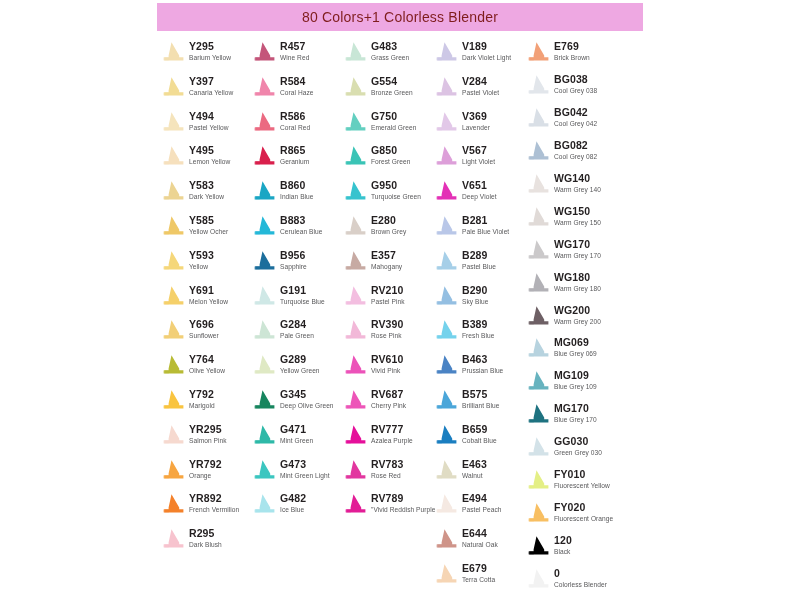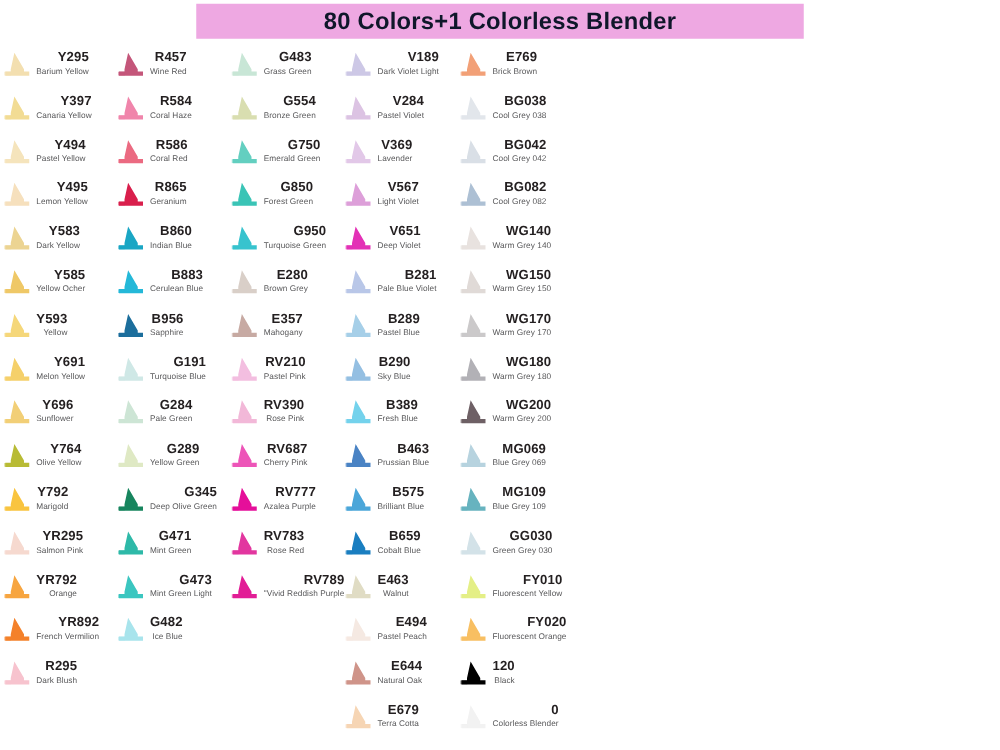--- a/index.html
+++ b/index.html
@@ -26,37 +26,37 @@
     left: 157px;
     top: 3px;
     width: 486px;
     height: 28px;
     background: #eea8e2;
     display: flex;
     align-items: center;
     justify-content: center;
   }
   #header-title {
-    color: #0f172a;
-    font-size: 19px;
-    font-weight: bold;
+    color: #7f1d1d;
+    font-size: 14px;
+    font-weight: normal;
     letter-spacing: 0.2px;
     line-height: 1;
     white-space: nowrap;
   }
   #grid {
     position: absolute;
     left: 0;
     top: 40px;
     width: 800px;
     height: 560px;
     display: flex;
     justify-content: flex-start;
+    padding-left: 160px;
     box-sizing: border-box;
-    text-align: right;
   }
   .color-column {
     width: 91px;
     display: flex;
     flex-direction: column;
   }
   .color-column.wide {
     width: 92px;
   }
   .swatch-row {
@@ -568,20 +568,32 @@
             </svg>
           </div>
           <div class="labels">
             <div class="code">RV390</div>
             <div class="cname">Rose Pink</div>
           </div>
         </div>
         <div class="swatch-row">
           <div class="nib">
             <svg viewBox="0 0 26 21" xmlns="http://www.w3.org/2000/svg">
+              <path d="M11.5 1.2 L19.2 14.4 L19.2 16.2 L23.4 16.2 L23.4 19.6 L4.2 19.6 L4.2 16.2 L8.6 16.2 L8.6 14.4 Z" fill="#ec52b9"></path>
+              <path d="M3.4 16.4 L8.8 16.4 L8.8 19.4 L3.4 19.4 Z" fill="#ec52b9" opacity="0.55"></path>
+            </svg>
+          </div>
+          <div class="labels">
+            <div class="code">RV610</div>
+            <div class="cname">Vivid Pink</div>
+          </div>
+        </div>
+        <div class="swatch-row">
+          <div class="nib">
+            <svg viewBox="0 0 26 21" xmlns="http://www.w3.org/2000/svg">
               <path d="M11.5 1.2 L19.2 14.4 L19.2 16.2 L23.4 16.2 L23.4 19.6 L4.2 19.6 L4.2 16.2 L8.6 16.2 L8.6 14.4 Z" fill="#ed55b8"></path>
               <path d="M3.4 16.4 L8.8 16.4 L8.8 19.4 L3.4 19.4 Z" fill="#ed55b8" opacity="0.55"></path>
             </svg>
           </div>
           <div class="labels">
             <div class="code">RV687</div>
             <div class="cname">Cherry Pink</div>
           </div>
         </div>
         <div class="swatch-row">
@@ -939,20 +951,32 @@
         <div class="swatch-row">
           <div class="nib">
             <svg viewBox="0 0 26 21" xmlns="http://www.w3.org/2000/svg">
               <path d="M11.5 1.2 L19.2 14.4 L19.2 16.2 L23.4 16.2 L23.4 19.6 L4.2 19.6 L4.2 16.2 L8.6 16.2 L8.6 14.4 Z" fill="#67b3bf"></path>
               <path d="M3.4 16.4 L8.8 16.4 L8.8 19.4 L3.4 19.4 Z" fill="#67b3bf" opacity="0.55"></path>
             </svg>
           </div>
           <div class="labels">
             <div class="code">MG109</div>
             <div class="cname">Blue Grey 109</div>
+          </div>
+        </div>
+        <div class="swatch-row">
+          <div class="nib">
+            <svg viewBox="0 0 26 21" xmlns="http://www.w3.org/2000/svg">
+              <path d="M11.5 1.2 L19.2 14.4 L19.2 16.2 L23.4 16.2 L23.4 19.6 L4.2 19.6 L4.2 16.2 L8.6 16.2 L8.6 14.4 Z" fill="#1e7280"></path>
+              <path d="M3.4 16.4 L8.8 16.4 L8.8 19.4 L3.4 19.4 Z" fill="#1e7280" opacity="0.55"></path>
+            </svg>
+          </div>
+          <div class="labels">
+            <div class="code">MG170</div>
+            <div class="cname">Blue Grey 170</div>
           </div>
         </div>
         <div class="swatch-row">
           <div class="nib">
             <svg viewBox="0 0 26 21" xmlns="http://www.w3.org/2000/svg">
               <path d="M11.5 1.2 L19.2 14.4 L19.2 16.2 L23.4 16.2 L23.4 19.6 L4.2 19.6 L4.2 16.2 L8.6 16.2 L8.6 14.4 Z" fill="#d3e2e8"></path>
               <path d="M3.4 16.4 L8.8 16.4 L8.8 19.4 L3.4 19.4 Z" fill="#d3e2e8" opacity="0.55"></path>
             </svg>
           </div>
           <div class="labels">

